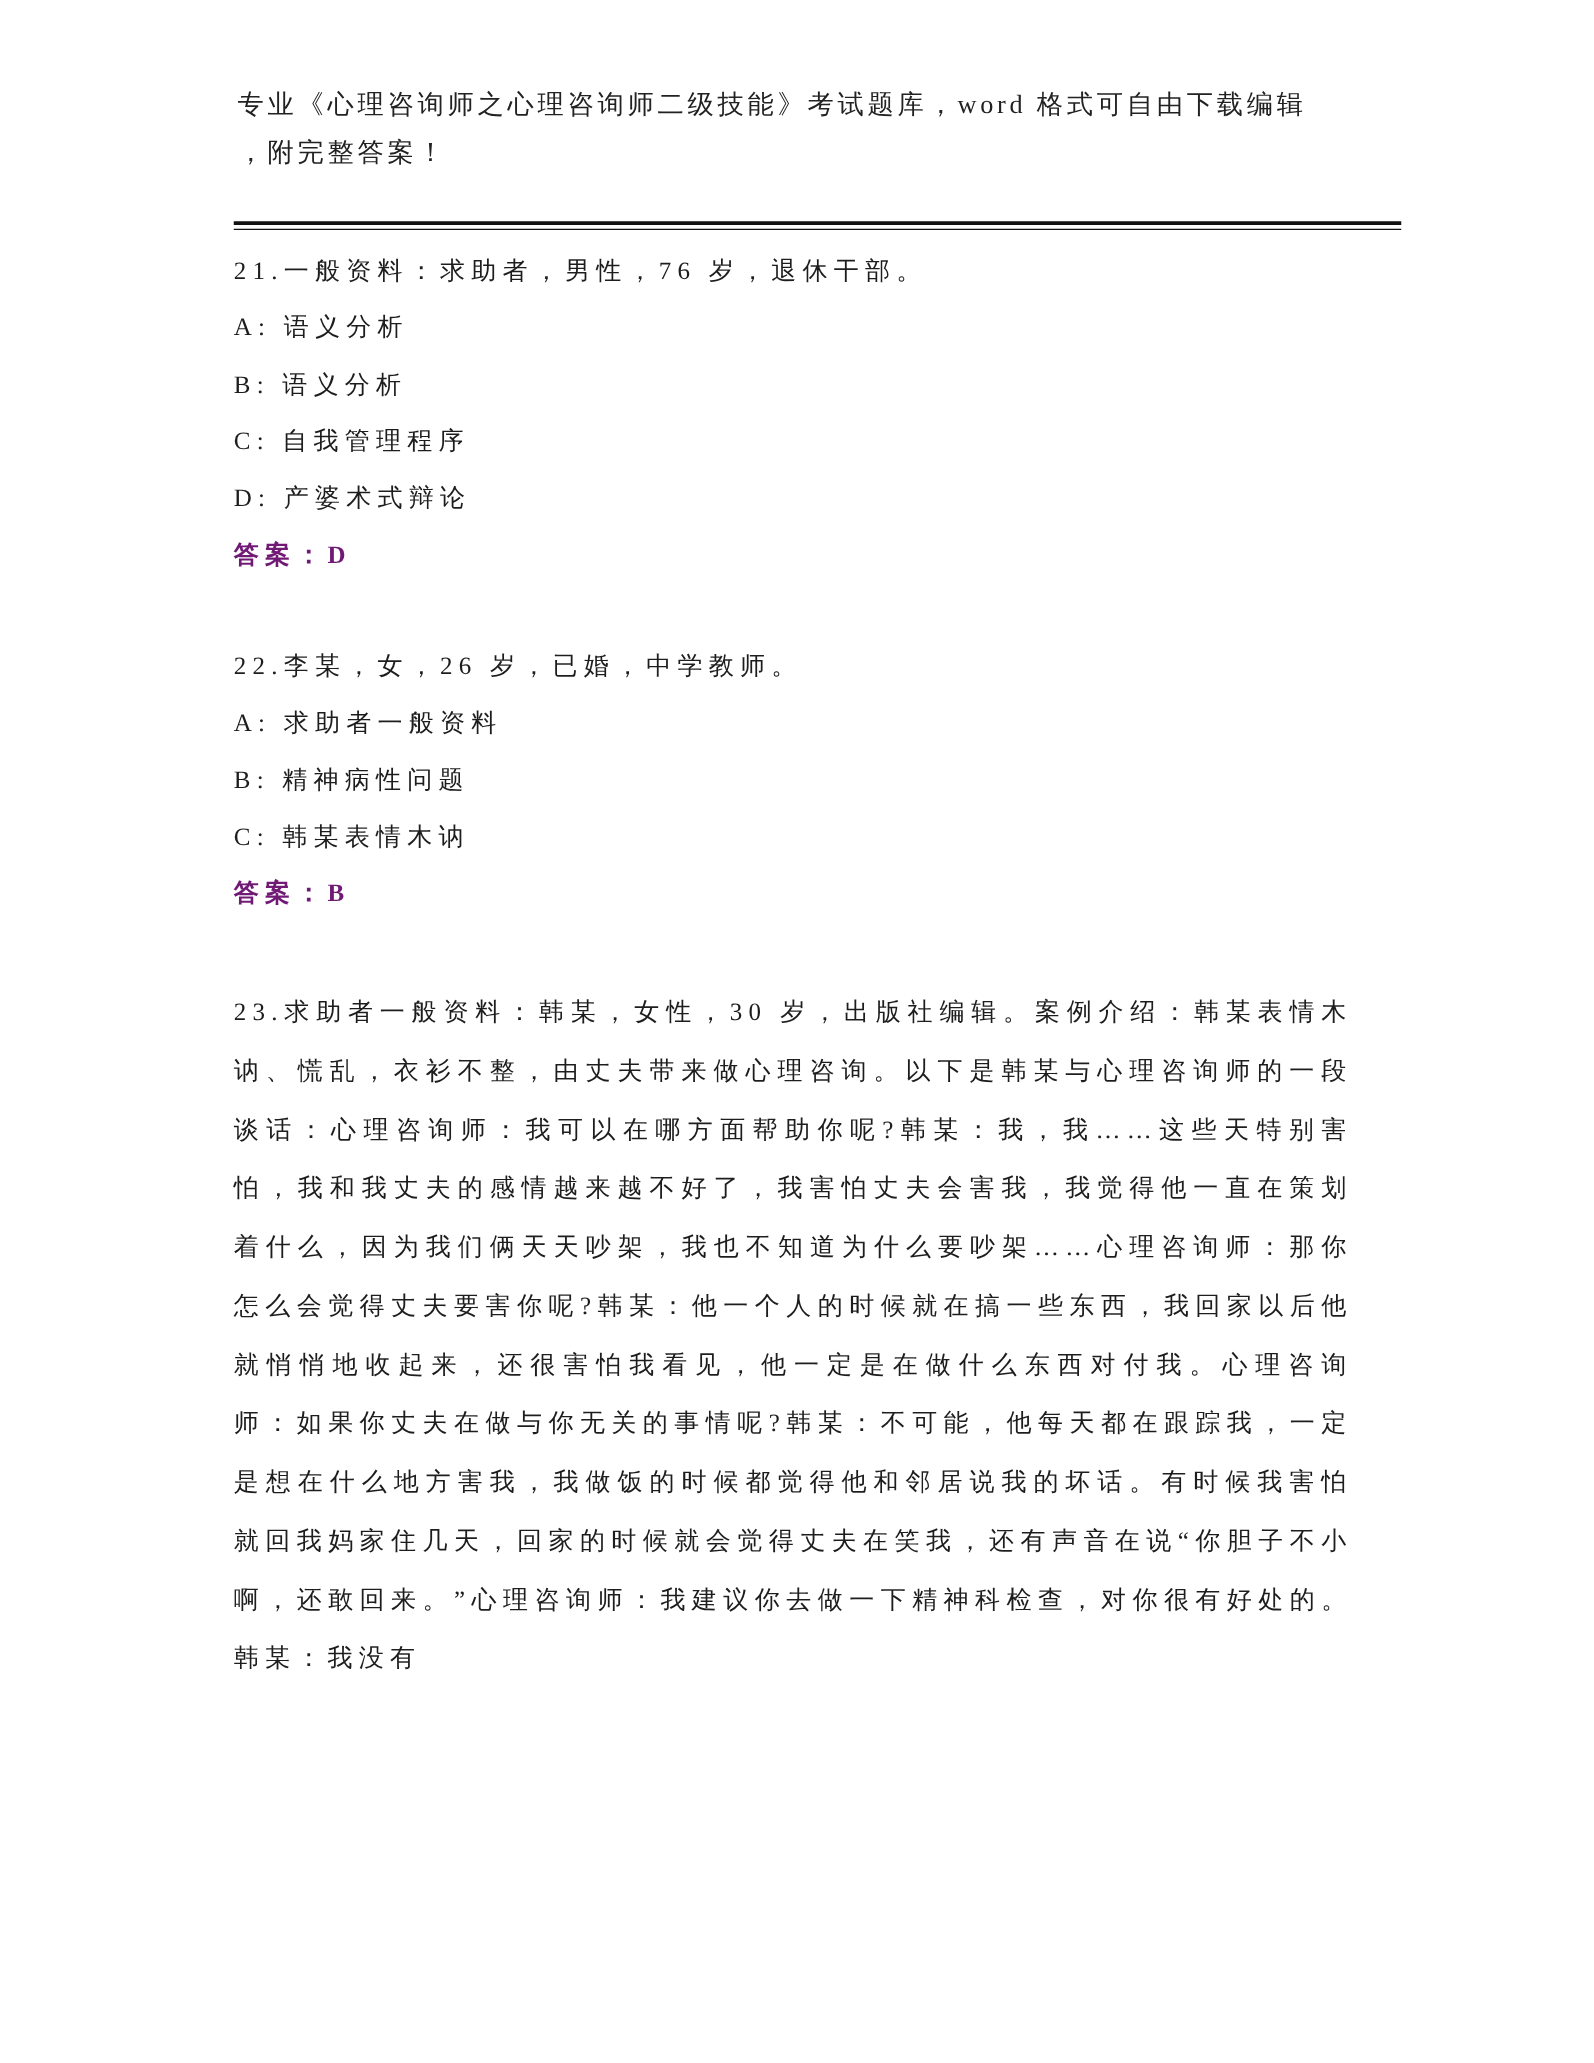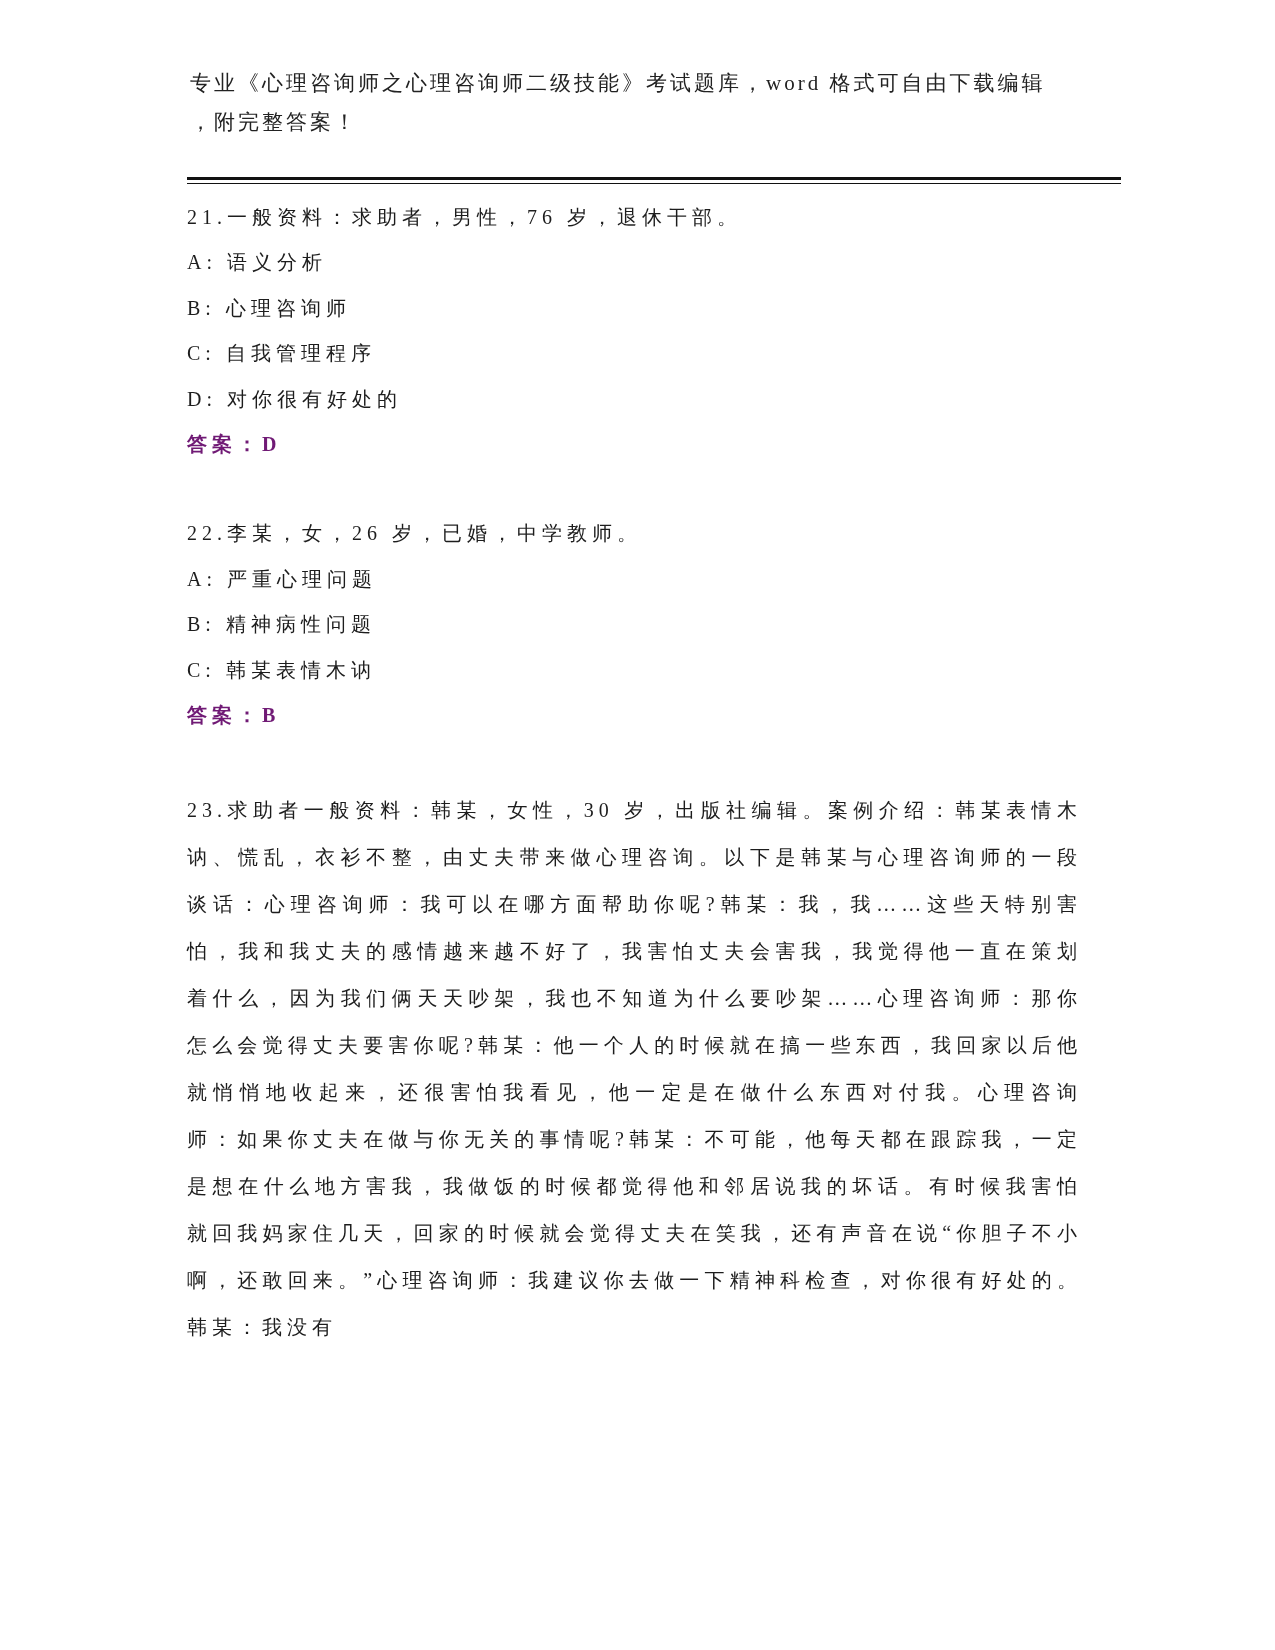--- a/index.html
+++ b/index.html
@@ -69,29 +69,29 @@
   <div class="divider">
     <div class="rule-thick"></div>
     <div class="rule-thin"></div>
   </div>
 
   <div class="content">
 
     <section class="q-block">
       <div class="q-line">21.一般资料：求助者，男性，76 岁，退休干部。</div>
       <div class="q-line">A: 语义分析</div>
-      <div class="q-line">B: 心理咨询师</div>
+      <div class="q-line">B: 语义分析</div>
       <div class="q-line">C: 自我管理程序</div>
-      <div class="q-line">D: 对你很有好处的</div>
+      <div class="q-line">D: 产婆术式辩论</div>
       <div class="q-answer"><span>答案：</span><span>D</span></div>
     </section>
 
     <section class="q-block q-block-22">
       <div class="q-line">22.李某，女，26 岁，已婚，中学教师。</div>
-      <div class="q-line">A: 严重心理问题</div>
+      <div class="q-line">A: 求助者一般资料</div>
       <div class="q-line">B: 精神病性问题</div>
       <div class="q-line">C: 韩某表情木讷</div>
       <div class="q-answer"><span>答案：</span><span>B</span></div>
     </section>
 
     <section class="q-block q-block-23">
       <div class="q-paragraph">23.求助者一般资料：韩某，女性，30 岁，出版社编辑。案例介绍：韩某表情木讷、慌乱，衣衫不整，由丈夫带来做心理咨询。以下是韩某与心理咨询师的一段谈话：心理咨询师：我可以在哪方面帮助你呢?韩某：我，我……这些天特别害怕，我和我丈夫的感情越来越不好了，我害怕丈夫会害我，我觉得他一直在策划着什么，因为我们俩天天吵架，我也不知道为什么要吵架……心理咨询师：那你怎么会觉得丈夫要害你呢?韩某：他一个人的时候就在搞一些东西，我回家以后他就悄悄地收起来，还很害怕我看见，他一定是在做什么东西对付我。心理咨询师：如果你丈夫在做与你无关的事情呢?韩某：不可能，他每天都在跟踪我，一定是想在什么地方害我，我做饭的时候都觉得他和邻居说我的坏话。有时候我害怕就回我妈家住几天，回家的时候就会觉得丈夫在笑我，还有声音在说“你胆子不小啊，还敢回来。”心理咨询师：我建议你去做一下精神科检查，对你很有好处的。韩某：我没有</div>
     </section>
 
   </div>

